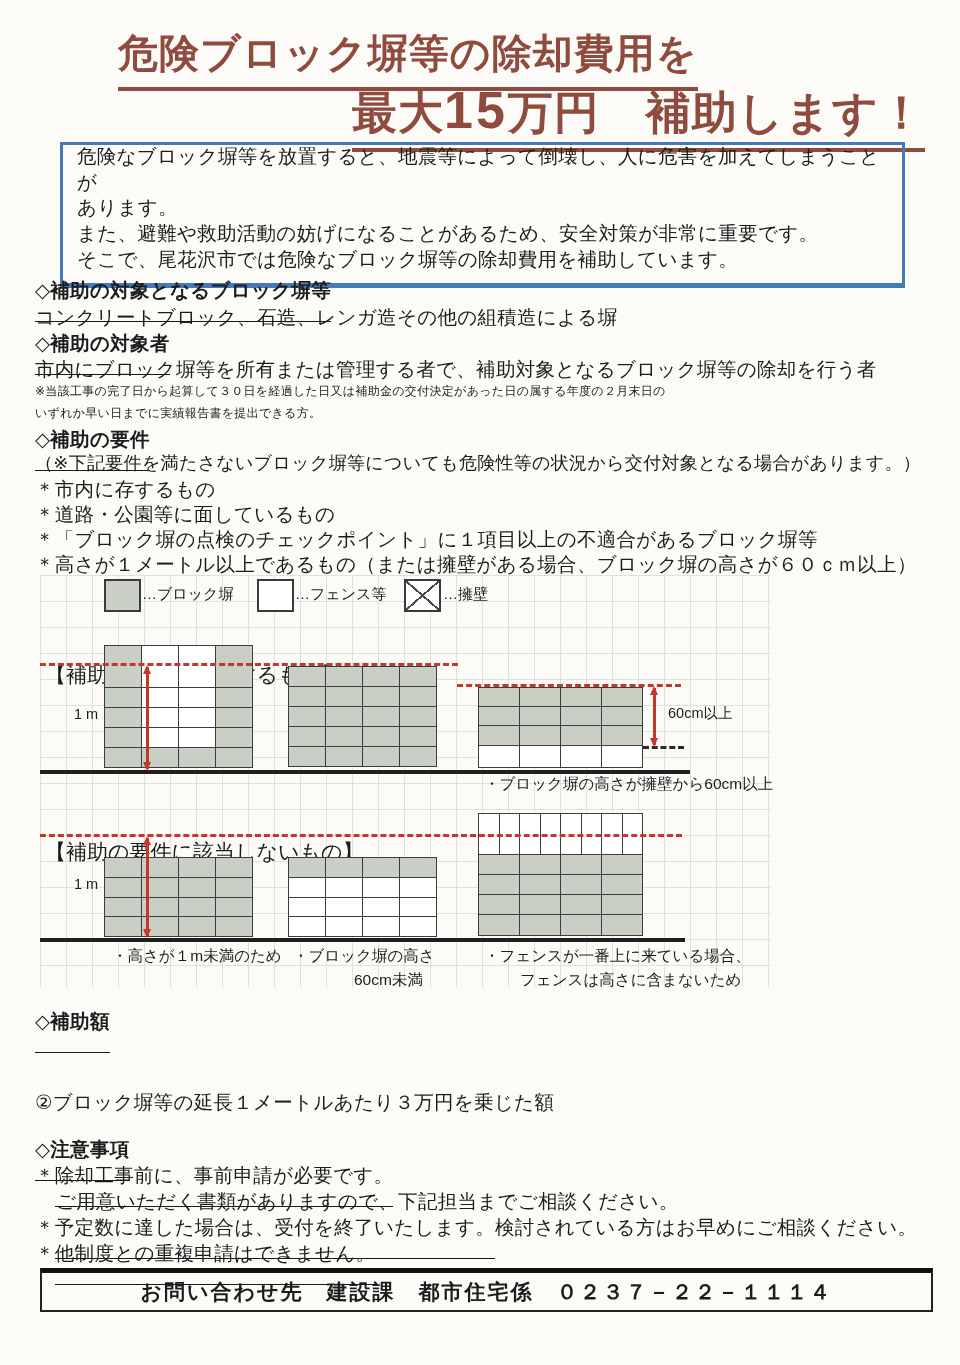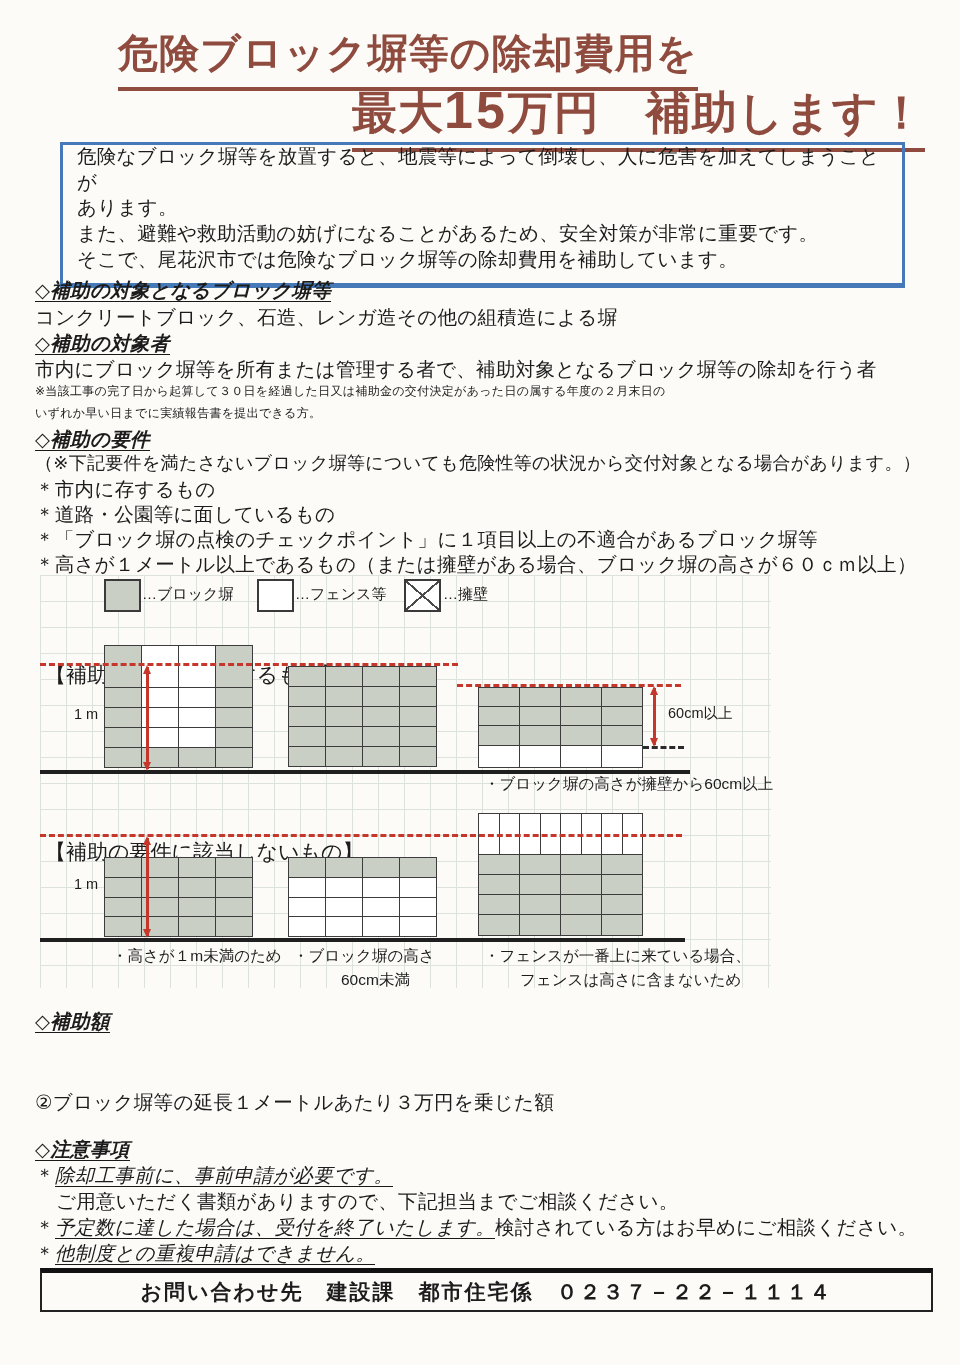--- a/index.html
+++ b/index.html
@@ -1,21 +1,21 @@
 <!DOCTYPE html>
 <html lang="ja"><head>
 <meta charset="utf-8">
 <style>
   html,body{margin:0;padding:0;background:#e8e8e8;}
   .page{position:relative;width:960px;height:1365px;margin:0 auto;background:#fcfbf8;
         font-family:"Liberation Sans","DejaVu Sans",sans-serif;color:#1c1c1c;overflow:hidden;}
   .line{position:absolute;left:35px;font-size:19.5px;white-space:nowrap;letter-spacing:0.3px;}
   .small{font-size:12px;}
   .mid{font-size:18px;}
-  .u{border-bottom:1.5px solid #191919;padding-bottom:0;font-style:italic;}
+  .u{border-bottom:1.5px solid #191919;padding-bottom:20px;}
   .heading{font-weight:600;}
 
   
   .title1{position:absolute;left:118px;top:26px;font-size:40px;font-weight:bold;color:#8e4b3e;
           letter-spacing:1px;border-bottom:4px solid #8e4b3e;padding-bottom:6px;white-space:nowrap;}
   .title2{position:absolute;left:352px;top:80px;font-size:45px;font-weight:bold;color:#8e4b3e;
           letter-spacing:1px;border-bottom:4px solid #8e4b3e;padding-bottom:5px;white-space:nowrap;}
   .title2 .digits{font-size:52px;letter-spacing:3px;}
 
   
@@ -286,21 +286,21 @@
       <div class="ground" style="left: 40px; top: 363px; width: 645px;"></div>
       <div class="varrow" style="left: 146px; top: 92px; height: 102px;"></div>
       <div class="dg-text mlabel" style="left: 74px; top: 131px;">1 m</div>
       <div class="varrow" style="left: 653px; top: 113px; height: 57px;"></div>
       <div class="dg-text mlabel" style="left: 668px; top: 129px;">60cm以上</div>
       <div class="varrow" style="left: 146px; top: 263px; height: 98px;"></div>
       <div class="dg-text mlabel" style="left: 74px; top: 301px;">1 m</div>
       <div class="dg-text caption" style="left: 484px; top: 199px;">・ブロック塀の高さが擁壁から60cm以上</div>
       <div class="dg-text caption" style="left: 112px; top: 371px;">・高さが１m未満のため</div>
       <div class="dg-text caption" style="left: 293px; top: 371px; text-align: right;">・ブロック塀の高さ</div>
-      <div class="dg-text caption" style="left: 341px; top: 395px;">60cm未満</div>
+      <div class="dg-text caption" style="left: 354px; top: 395px;">60cm未満</div>
       <div class="dg-text caption" style="left: 484px; top: 371px;">・フェンスが一番上に来ている場合、</div>
       <div class="dg-text caption" style="left: 520px; top: 395px;">フェンスは高さに含まないため</div>
     </div>
 
   <div class="line heading" style="top:1008px"><span class="u">◇補助額</span></div>
   <div class="line" style="top:1089px">②ブロック塀等の延長１メートルあたり３万円を乗じた額</div>
 
   <div class="line heading" style="top:1136px"><span class="u">◇注意事項</span></div>
   <div class="line" style="top:1162px"><span>＊</span><span class="u">除却工事前に、事前申請が必要です。</span></div>
   <div class="line" style="top:1188px;left:56px">ご用意いただく書類がありますので、下記担当までご相談ください。</div>

